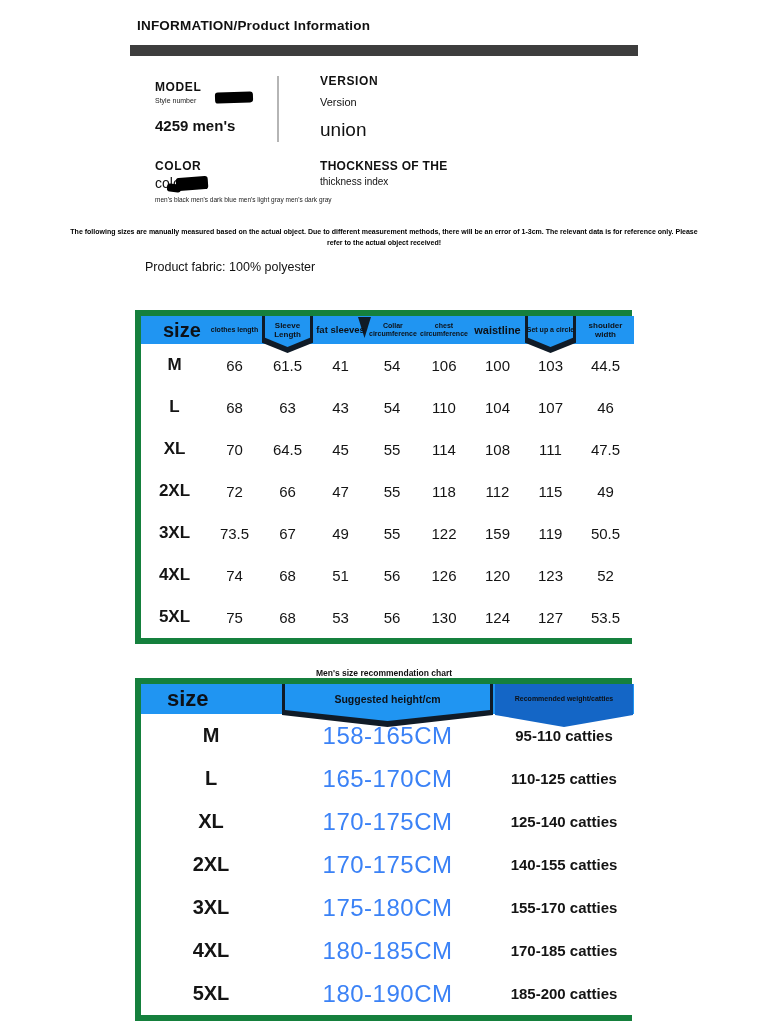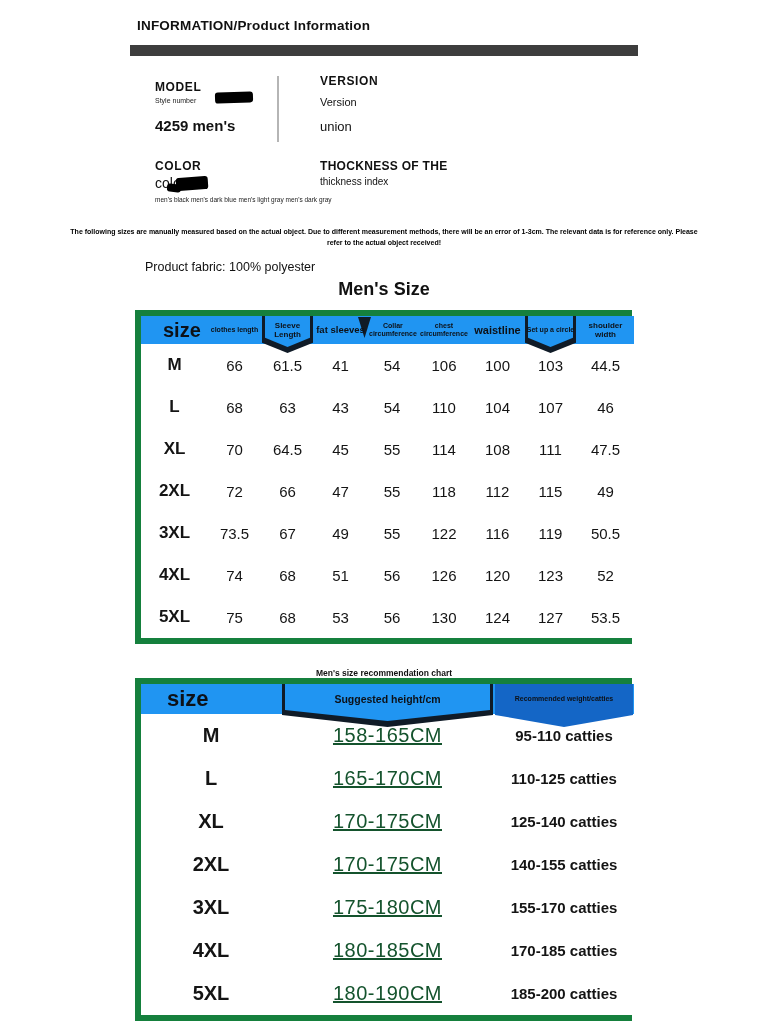--- a/index.html
+++ b/index.html
@@ -13,21 +13,21 @@
   .v-divider{left:277px;top:76px;width:2px;height:66px;background:#b5b5b5;}
 
   .model-label{left:155px;top:80px;font-size:12px;font-weight:700;letter-spacing:.6px;}
   .model-sub{left:155px;top:97px;font-size:7px;color:#222;}
   .scribble{background:#000;border-radius:3px;}
   .scr-model{left:215px;top:92px;width:38px;height:11px;transform:rotate(-2deg);}
   .model-value{left:155px;top:117px;font-size:15px;font-weight:700;}
 
   .version-label{left:320px;top:74px;font-size:12px;font-weight:700;letter-spacing:.6px;}
   .version-sub{left:320px;top:96px;font-size:11px;}
-  .version-value{left:320px;top:119px;font-size:13px;}
+  .version-value{left:320px;top:119px;font-size:19px;}
 
   .color-label{left:155px;top:159px;font-size:12px;font-weight:700;letter-spacing:.6px;}
   .color-value{left:155px;top:175px;font-size:14px;}
   .scr-color-a{left:176px;top:177px;width:32px;height:13px;transform:rotate(-4deg);}
   .scr-color-b{left:167px;top:184px;width:14px;height:8px;transform:rotate(6deg);}
   .color-options{left:155px;top:196px;font-size:6.5px;color:#222;}
 
   .thick-label{left:320px;top:159px;font-size:12px;font-weight:700;letter-spacing:.3px;}
   .thick-sub{left:320px;top:176px;font-size:10px;}
   .thick-row{left:320px;top:194px;display:flex;align-items:center;height:20px;}
@@ -67,21 +67,21 @@
   #t1 th:nth-child(7){font-size:11px;}
   #t1 th:nth-child(8){font-size:7px;}
   #t1 th:nth-child(9){font-size:8px;font-weight:600;}
 
   #t2 thead tr{height:30px;}
   #t2 tbody td{height:41px;}
   #t2 th:nth-child(1){font-size:22px;text-align:left;padding-left:26px;}
   #t2 th:nth-child(2){font-size:10.5px;}
   #t2 th:nth-child(3){font-size:7px;font-weight:600;}
   #t2 tbody td:nth-child(1){font-size:20px;font-weight:700;}
-  #t2 tbody td:nth-child(2){font-size:20px;letter-spacing:.5px;color:#14532d;text-decoration:underline;}
+  #t2 tbody td:nth-child(2){font-size:24px;letter-spacing:.5px;color:#3b82f6;}
   #t2 tbody td:nth-child(3){font-size:15px;font-weight:700;}
 
   
   .ribbon{position:absolute;left:1px;right:1px;top:0;height:calc(100% + 9px);background:#101b27;
     clip-path:polygon(0 0,100% 0,100% 72%,50% 100%,0 72%);z-index:0;}
   .ribbon .inner{position:absolute;left:3px;right:3px;top:0;height:calc(100% - 6px);background:#2095f2;
     clip-path:polygon(0 0,100% 0,100% 70%,50% 100%,0 70%);}
   .ribbon.tall{height:calc(100% + 13px);}
   .ribbon.solid-blue{background:#1466c6;}
   .tri-deco{position:absolute;right:-4px;top:1px;width:13px;height:21px;background:#101b27;
@@ -111,21 +111,20 @@
   <div class="abs scribble scr-color-a"></div>
   <div class="abs scribble scr-color-b"></div>
   <div class="abs color-options">men's black men's dark blue men's light gray men's dark gray</div>
 
   <div class="abs thick-label">THOCKNESS OF THE</div>
   <div class="abs thick-sub">thickness index</div>
 
   <div class="abs disclaimer">The following sizes are manually measured based on the actual object. Due to different measurement methods, there will be an error of 1-3cm. The relevant data is for reference only. Please refer to the actual object received!</div>
   <div class="abs fabric">Product fabric: 100% polyester</div>
 
-  <div class="abs table-title">Men's Size</div>
 
   <div class="abs tbl-wrap t1-wrap">
     <table id="t1">
       <colgroup>
         <col style="width:67px">
           <col style="width:53px">
           <col style="width:53px">
         <col style="width:53px">
           <col style="width:50px">
           <col style="width:54px">
@@ -204,21 +203,21 @@
             <td>115</td>
             <td>49</td>
           </tr>
           <tr>
             <td>3XL</td>
             <td>73.5</td>
             <td>67</td>
             <td>49</td>
             <td>55</td>
             <td>122</td>
-            <td>116</td>
+            <td>159</td>
             <td>119</td>
             <td>50.5</td>
           </tr>
           <tr>
             <td>4XL</td>
             <td>74</td>
             <td>68</td>
             <td>51</td>
             <td>56</td>
             <td>126</td>

